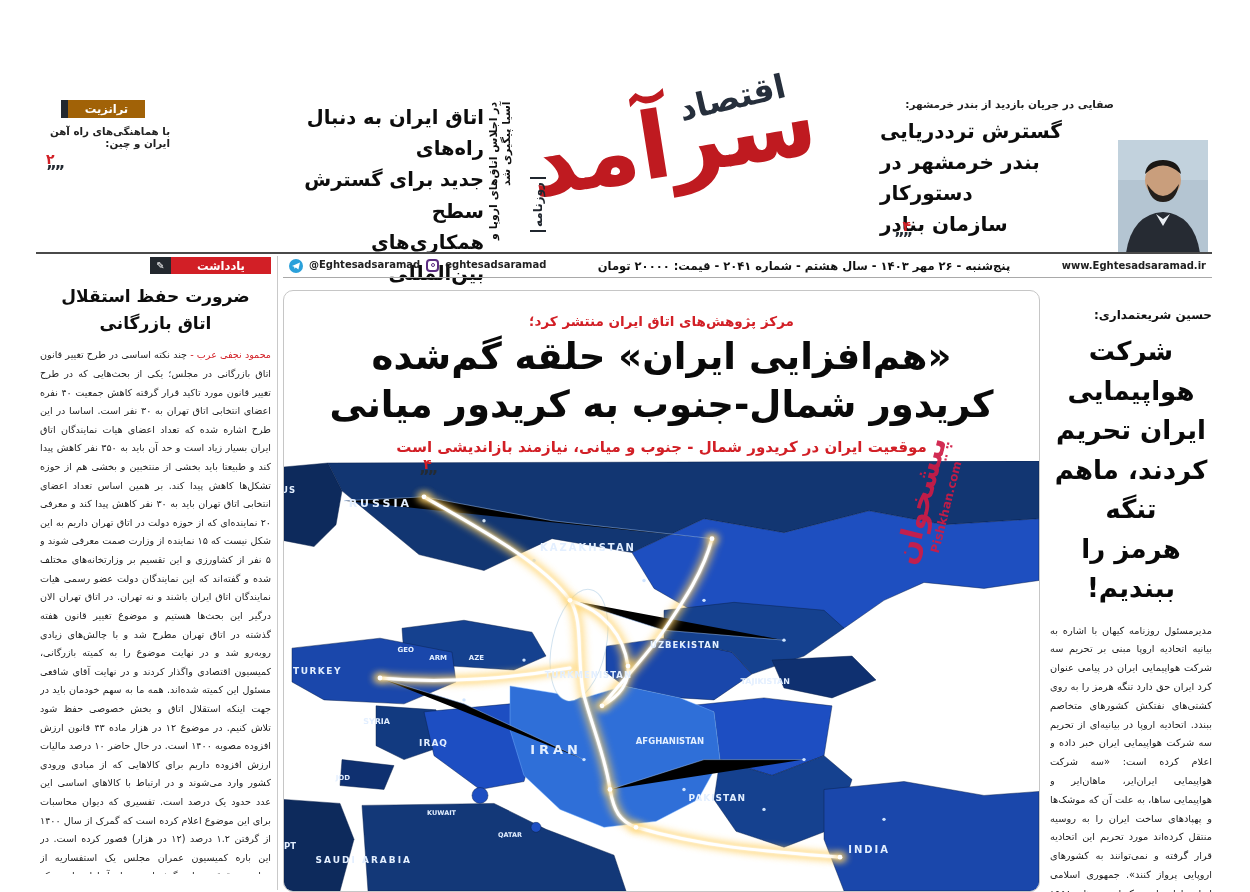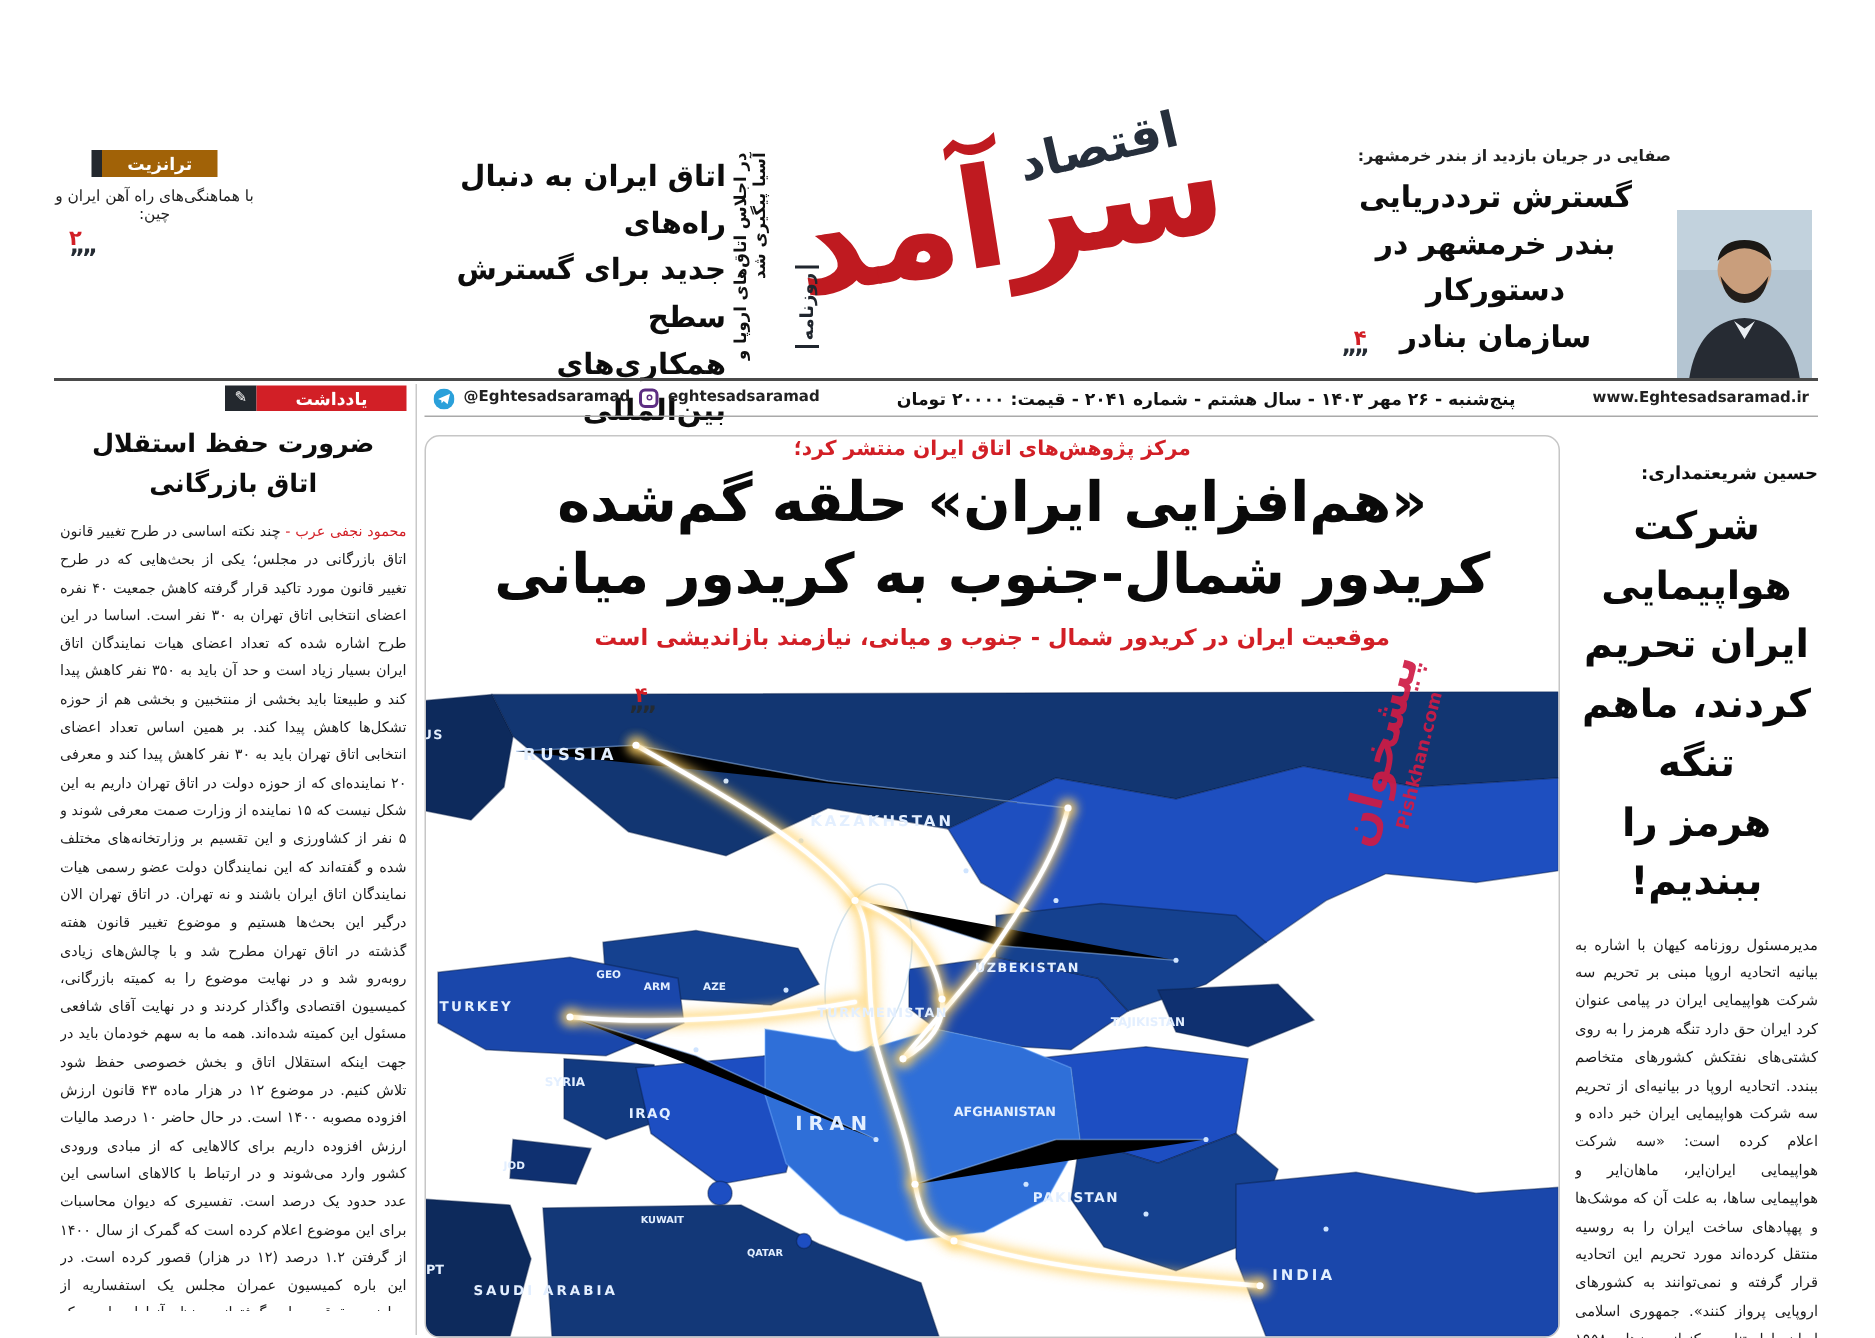--- a/index.html
+++ b/index.html
@@ -5,34 +5,34 @@
   *{margin:0;padding:0;box-sizing:border-box}
   html,body{background:#fff;font-family:"DejaVu Sans",sans-serif;}
   .page{position:relative;width:1250px;height:892px;background:#fff;overflow:hidden;direction:rtl;color:#111}
   .ln{display:block}
 
   
   .s-tl{position:absolute;left:36px;top:100px;width:134px}
   .tagrow{display:flex;direction:ltr;height:18px;width:84px;margin:0 auto}
   .tag-dark{width:7px;background:#23282e}
   .tag{flex:1;background:#a16207;color:#fff;font-size:11.5px;font-weight:bold;display:flex;align-items:center;justify-content:center}
-  .k{font-size:10.3px;font-weight:normal;text-align:center;margin-top:7px;color:#222}
+  .k{font-size:10.3px;font-weight:bold;text-align:right;margin-top:7px;color:#222}
   .h{font-weight:800;color:#0d0d0d}
   .h-tl{font-size:17px;line-height:1.55;text-align:center;margin-top:4px}
   .pr{display:flex;flex-direction:column;align-items:flex-end;padding-left:10px;margin-top:2px}
   .prn{color:#d21f26;font-weight:bold;font-size:14px}
   .prq{color:#242b33;font-weight:bold;font-size:16px;letter-spacing:-2px;margin-top:-5px}
 
   .s-tc{position:absolute;left:288px;top:102px;width:196px}
   .h-tc{font-size:19.5px;line-height:1.6;text-align:right}
   .v-kicker{position:absolute;left:487px;top:102px;height:152px;writing-mode:vertical-rl;transform:rotate(180deg);font-size:11px;font-weight:bold;color:#111}
 
   .s-tr{position:absolute;left:880px;top:98px;width:234px}
   .k-r{text-align:right;font-size:10.5px;font-weight:bold;color:#222}
-  .h-tr{font-size:20px;line-height:1.55;text-align:center;margin-top:6px}
+  .h-tr{font-size:20px;line-height:1.55;text-align:left;margin-top:6px}
   .s-tr .pr{position:absolute;left:14px;top:118px;align-items:flex-start;padding:0}
 
   .photo{position:absolute;left:1118px;top:140px;width:90px;height:113px;overflow:hidden;background:#b6c6d2}
 
   
   .masthead{position:absolute;left:520px;top:52px;width:300px;height:198px}
   .logo-p1{position:absolute;right:34px;top:26px;font-size:33px;font-weight:bold;color:#262f3c;transform:rotate(-13deg)}
   .logo-p2{position:absolute;left:8px;top:46px;font-size:92px;line-height:1;font-weight:bold;color:#bf1a20;transform:rotate(-9deg)}
   .logo-rooz{position:absolute;left:10px;bottom:18px;writing-mode:vertical-rl;transform:rotate(180deg);font-size:12px;font-weight:bold;color:#20262e;border-top:2px solid #20262e;border-bottom:2px solid #20262e;padding:3px 1px}
 
@@ -51,21 +51,21 @@
   .note{position:absolute;left:40px;top:256px;width:231px;height:634px}
   .note-bar{position:absolute;left:110px;top:1px;width:121px;height:17px;display:flex;direction:ltr}
   .nb-icon{width:21px;background:#23282e;color:#fff;font-size:10px;display:flex;align-items:center;justify-content:center}
   .nb-label{flex:1;background:#d21f26;color:#fff;font-size:11.5px;font-weight:bold;display:flex;align-items:center;justify-content:center}
   .note-title{margin-top:27px;text-align:center;font-size:17px;line-height:1.6;font-weight:900;color:#0d0d0d}
   .note-body{margin-top:9px;font-size:9.6px;line-height:1.94;text-align:justify;height:528px;overflow:hidden;color:#1c1c1c}
   .note-byline{color:#d21f26;font-weight:normal}
 
   
   .main-box{position:absolute;left:283px;top:290px;width:757px;height:602px;border:1px solid #c6c6c6;border-radius:10px;overflow:hidden;background:#fff}
-  .mk{color:#d21f26;font-weight:bold;font-size:13.5px;text-align:center;margin-top:0}
+  .mk{color:#d21f26;font-weight:bold;font-size:13.5px;text-align:center;margin-top:22px}
   .mh{text-align:center;font-size:37px;line-height:1.3;font-weight:900;color:#0a0a0a;margin-top:4px}
   .msub{color:#d21f26;font-weight:bold;font-size:15px;text-align:center;margin-top:9px}
   .mpr{position:absolute;left:135px;top:165px;display:flex;flex-direction:column;align-items:center;z-index:3}
   .map-wrap{position:absolute;left:0;right:0;top:170px;bottom:0}
   .map-wrap svg{width:100%;height:100%;display:block}
   .watermark{position:absolute;right:46px;top:186px;transform:rotate(-76deg);color:#cf1b45;text-align:center;z-index:4;opacity:.92}
   .wfa{font-size:30px;font-weight:900}
   .wen{font-size:12px;font-weight:bold;margin-top:2px}
   .lbl{fill:#e3efff;font-weight:bold;font-family:"DejaVu Sans",sans-serif}
 

